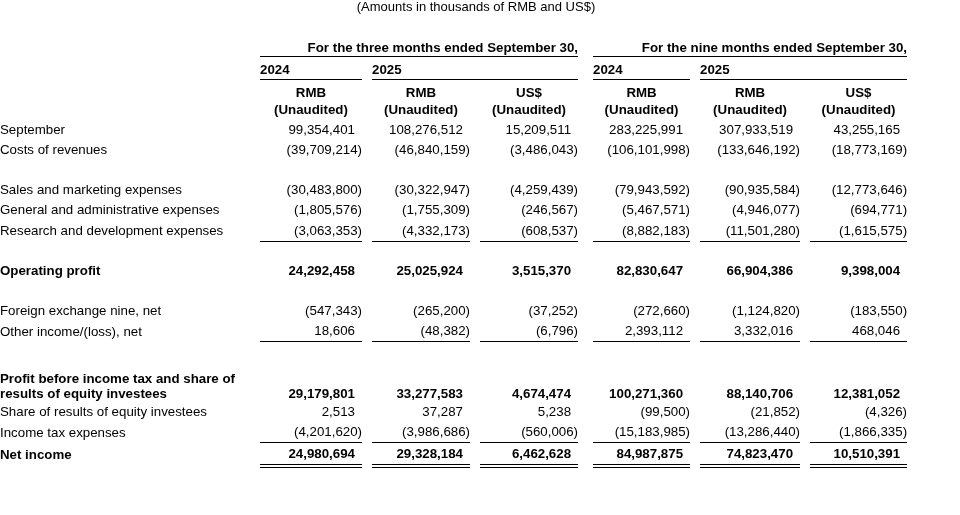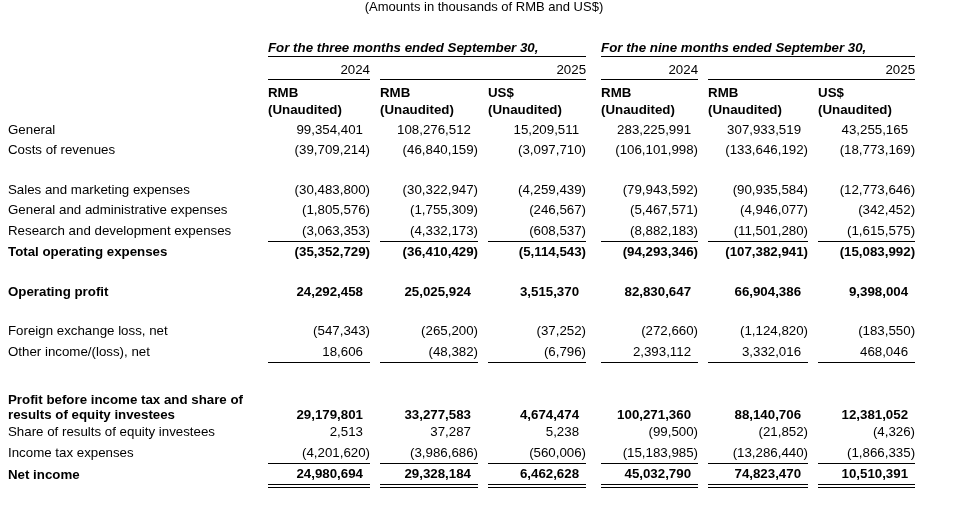--- a/index.html
+++ b/index.html
@@ -1,30 +1,30 @@
 <!DOCTYPE html>
 <html><head>
 <meta charset="utf-8">
 <style>
   html, body { margin:0; padding:0; background:#ffffff; }
   body { width:960px; height:515px; overflow:hidden;
          font-family:"Liberation Sans", sans-serif; color:#000; }
-  .page { padding-left:8px; }
+  .page { padding-left:0; }
   .title { width:952px; text-align:center; font-size:13px; line-height:14px;
            margin:0 0 26px 0; }
   table { border-collapse:collapse; table-layout:fixed; width:907px; font-size:13.3px; }
   td { padding:0; white-space:nowrap; overflow:visible; vertical-align:middle; }
   .b   { font-weight:bold; }
   .u   { border-bottom:1.5px solid #000; }
   .uu  { border-bottom:4px double #000;margin-top:36px; }
   .num { text-align:right; }
   .pp  { padding-right:7px; }   
-  .ctr { }
-  .grp { text-align:left; font-weight:bold;font-style:italic; }
-  .yr  { text-align:right; font-weight:normal; }
+  .ctr { text-align:center; }
+  .grp { text-align:right; font-weight:bold; }
+  .yr  { text-align:left; font-weight:bold; }
   .lab { text-align:left; }
   .r-group td { height:14px; vertical-align:bottom; padding-bottom:1px; }
   .r-year  td { height:20px; vertical-align:bottom; padding-bottom:2px; }
   .r-cur   td { height:20px; vertical-align:bottom; }
   .r-una   td { height:19px;margin-top:12px; }
   tbody td    { height:20.5px; }
   .r-gap  td  { height:19px; }
   .r-tall td  { height:40px; vertical-align:bottom; }
 </style>
 </head>
@@ -89,21 +89,21 @@
           <td class="ctr b">(Unaudited)</td>
           <td></td>
           <td class="ctr b">(Unaudited)</td>
           <td></td>
           <td class="ctr b">(Unaudited)</td>
         </tr>
       </thead>
     <tbody id="tbody">
         <tr>
           <td class="lab">
-            <div>General</div>
+            <div>September</div>
           </td>
           <td class="num pp">99,354,401</td>
           <td></td>
           <td class="num pp">108,276,512</td>
           <td></td>
           <td class="num pp">15,209,511</td>
           <td></td>
           <td class="num pp">283,225,991</td>
           <td></td>
           <td class="num pp">307,933,519</td>
@@ -111,21 +111,21 @@
           <td class="num pp">43,255,165</td>
         </tr>
         <tr>
           <td class="lab">
             <div>Costs of revenues</div>
           </td>
           <td class="num">(39,709,214)</td>
           <td></td>
           <td class="num">(46,840,159)</td>
           <td></td>
-          <td class="num">(3,097,710)</td>
+          <td class="num">(3,486,043)</td>
           <td></td>
           <td class="num">(106,101,998)</td>
           <td></td>
           <td class="num">(133,646,192)</td>
           <td></td>
           <td class="num">(18,773,169)</td>
         </tr>
         <tr class="r-gap">
           <td colspan="12"></td>
         </tr>
@@ -152,53 +152,37 @@
           <td class="num">(1,805,576)</td>
           <td></td>
           <td class="num">(1,755,309)</td>
           <td></td>
           <td class="num">(246,567)</td>
           <td></td>
           <td class="num">(5,467,571)</td>
           <td></td>
           <td class="num">(4,946,077)</td>
           <td></td>
-          <td class="num">(342,452)</td>
+          <td class="num">(694,771)</td>
         </tr>
         <tr>
           <td class="lab">
             <div>Research and development expenses</div>
           </td>
           <td class="num u">(3,063,353)</td>
           <td></td>
           <td class="num u">(4,332,173)</td>
           <td></td>
           <td class="num u">(608,537)</td>
           <td></td>
           <td class="num u">(8,882,183)</td>
           <td></td>
           <td class="num u">(11,501,280)</td>
           <td></td>
           <td class="num u">(1,615,575)</td>
-        </tr>
-        <tr>
-          <td class="lab b">
-            <div>Total operating expenses</div>
-          </td>
-          <td class="num b">(35,352,729)</td>
-          <td></td>
-          <td class="num b">(36,410,429)</td>
-          <td></td>
-          <td class="num b">(5,114,543)</td>
-          <td></td>
-          <td class="num b">(94,293,346)</td>
-          <td></td>
-          <td class="num b">(107,382,941)</td>
-          <td></td>
-          <td class="num b">(15,083,992)</td>
         </tr>
         <tr class="r-gap">
           <td colspan="12"></td>
         </tr>
         <tr>
           <td class="lab b">
             <div>Operating profit</div>
           </td>
           <td class="num b pp">24,292,458</td>
           <td></td>
@@ -210,21 +194,21 @@
           <td></td>
           <td class="num b pp">66,904,386</td>
           <td></td>
           <td class="num b pp">9,398,004</td>
         </tr>
         <tr class="r-gap">
           <td colspan="12"></td>
         </tr>
         <tr>
           <td class="lab">
-            <div>Foreign exchange loss, net</div>
+            <div>Foreign exchange nine, net</div>
           </td>
           <td class="num">(547,343)</td>
           <td></td>
           <td class="num">(265,200)</td>
           <td></td>
           <td class="num">(37,252)</td>
           <td></td>
           <td class="num">(272,660)</td>
           <td></td>
           <td class="num">(1,124,820)</td>
@@ -302,21 +286,21 @@
         <tr>
           <td class="lab b">
             <div>Net income</div>
           </td>
           <td class="num b uu pp">24,980,694</td>
           <td></td>
           <td class="num b uu pp">29,328,184</td>
           <td></td>
           <td class="num b uu pp">6,462,628</td>
           <td></td>
-          <td class="num b uu pp">45,032,790</td>
+          <td class="num b uu pp">84,987,875</td>
           <td></td>
           <td class="num b uu pp">74,823,470</td>
           <td></td>
           <td class="num b uu pp">10,510,391</td>
         </tr>
       </tbody>
   </table>
 </div>
 
 </body></html>

